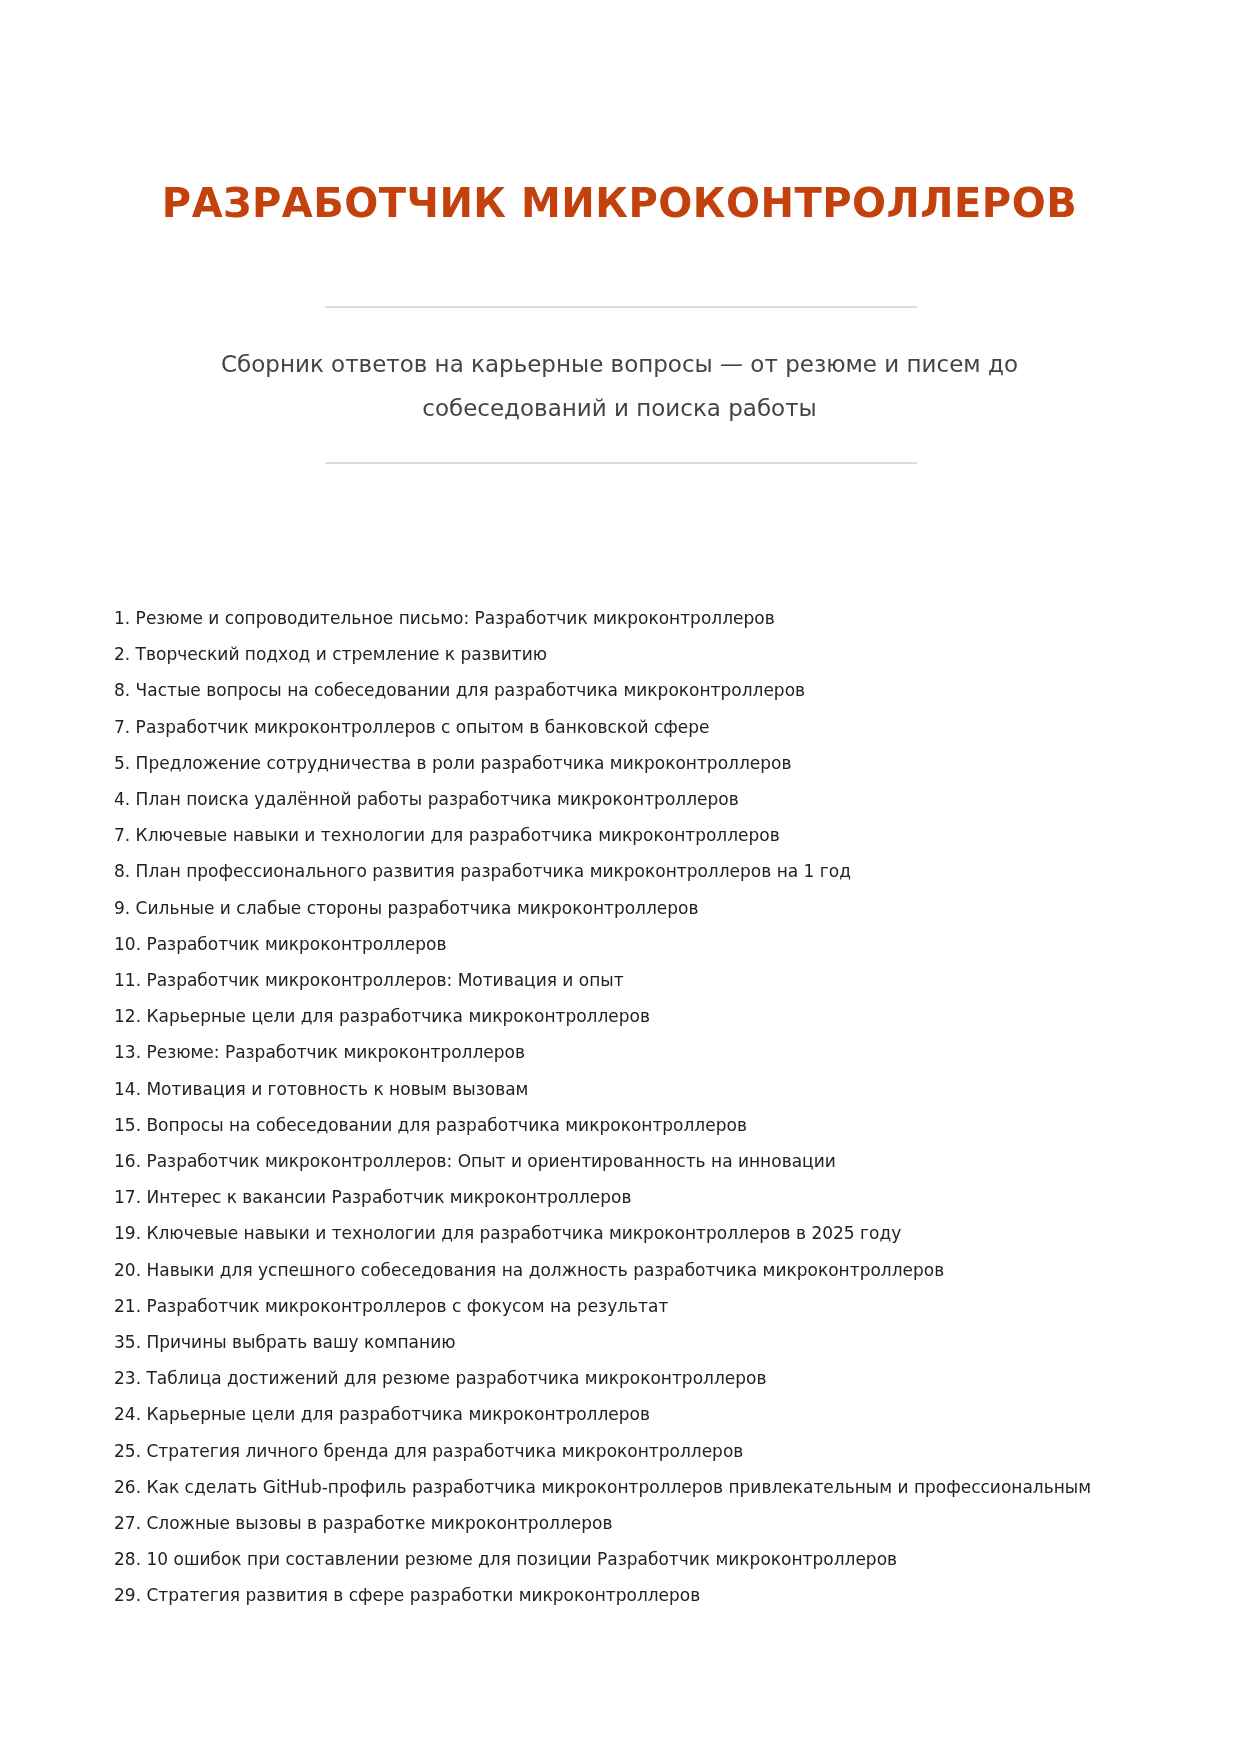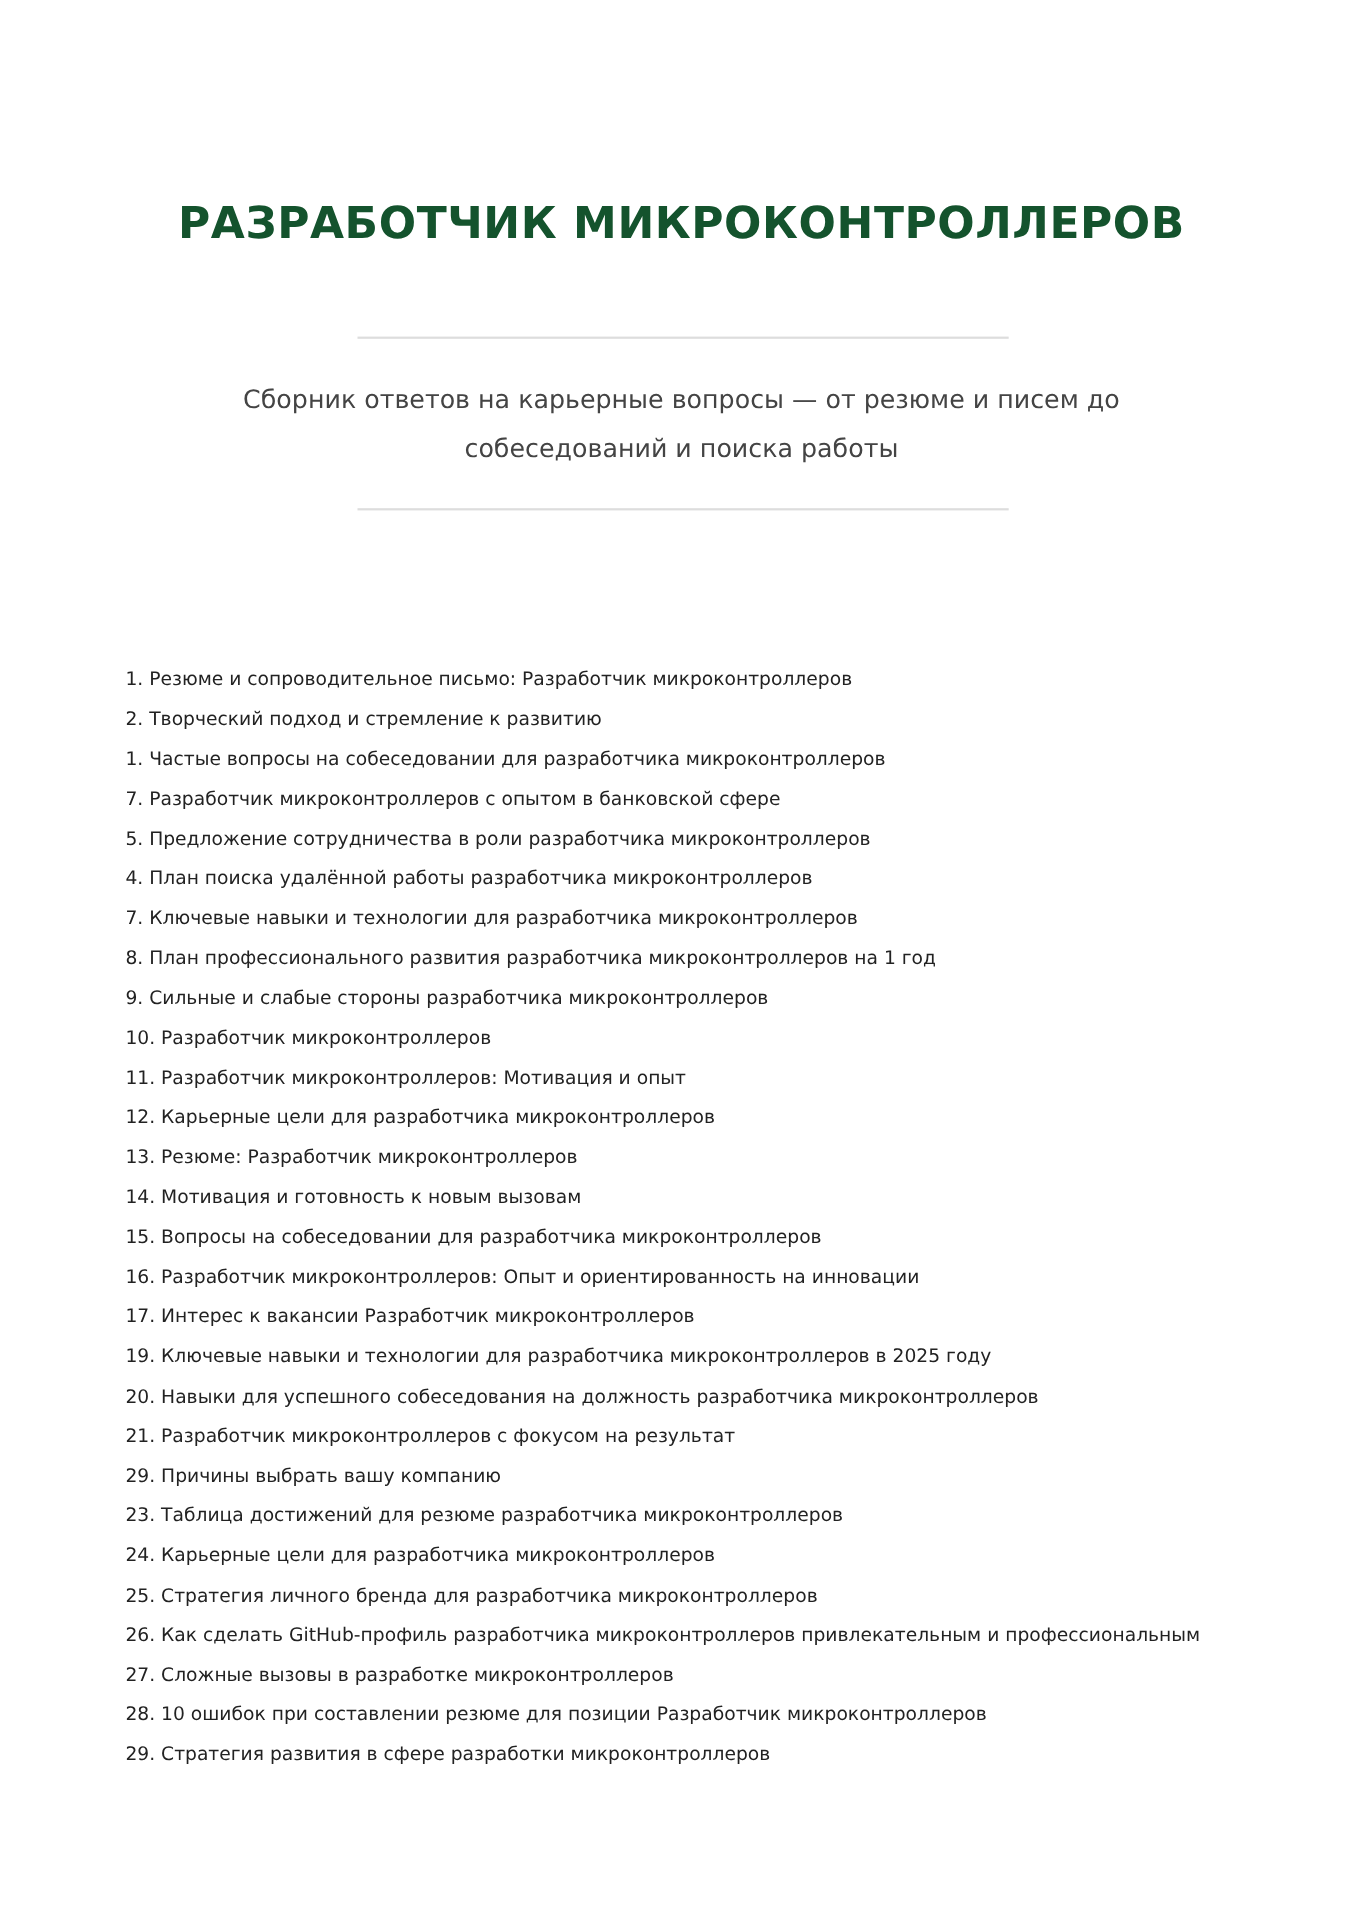--- a/index.html
+++ b/index.html
@@ -4,21 +4,21 @@
   <style>
     html, body { margin: 0; padding: 0; background: #ffffff; }
     body {
       width: 1239px; height: 1753px; position: relative; overflow: hidden;
       font-family: "DejaVu Sans", "Liberation Sans", sans-serif;
       color: #333333;
     }
     .title {
       position: absolute; top: 180px; left: 0; width: 1239px;
       text-align: center; font-size: 40px; font-weight: bold;
-      letter-spacing: 0.5px; color: #14532d; margin: 0;
+      letter-spacing: 0.5px; color: #c2410c; margin: 0;
     }
     .rule {
       position: absolute; left: 325px; width: 592px; height: 0;
       border-top: 2px solid #dddddd;
     }
     .rule.top { top: 306px; }
     .rule.bottom { top: 462px; }
     .subtitle {
       position: absolute; top: 342px; left: 150px; width: 939px;
       text-align: center; font-size: 23px; font-weight: normal;
@@ -35,39 +35,39 @@
 <body>
 
 <h1 class="title">РАЗРАБОТЧИК МИКРОКОНТРОЛЛЕРОВ</h1>
 <div class="rule top"></div>
 <p class="subtitle">Сборник ответов на карьерные вопросы — от резюме и писем до собеседований и поиска работы</p>
 <div class="rule bottom"></div>
 
 <ul class="toc" id="toc-list">
     <li>1. Резюме и сопроводительное письмо: Разработчик микроконтроллеров</li>
     <li>2. Творческий подход и стремление к развитию</li>
-    <li>1. Частые вопросы на собеседовании для разработчика микроконтроллеров</li>
+    <li>8. Частые вопросы на собеседовании для разработчика микроконтроллеров</li>
     <li>7. Разработчик микроконтроллеров с опытом в банковской сфере</li>
     <li>5. Предложение сотрудничества в роли разработчика микроконтроллеров</li>
     <li>4. План поиска удалённой работы разработчика микроконтроллеров</li>
     <li>7. Ключевые навыки и технологии для разработчика микроконтроллеров</li>
     <li>8. План профессионального развития разработчика микроконтроллеров на 1 год</li>
     <li>9. Сильные и слабые стороны разработчика микроконтроллеров</li>
     <li>10. Разработчик микроконтроллеров</li>
     <li>11. Разработчик микроконтроллеров: Мотивация и опыт</li>
     <li>12. Карьерные цели для разработчика микроконтроллеров</li>
     <li>13. Резюме: Разработчик микроконтроллеров</li>
     <li>14. Мотивация и готовность к новым вызовам</li>
     <li>15. Вопросы на собеседовании для разработчика микроконтроллеров</li>
     <li>16. Разработчик микроконтроллеров: Опыт и ориентированность на инновации</li>
     <li>17. Интерес к вакансии Разработчик микроконтроллеров</li>
     <li>19. Ключевые навыки и технологии для разработчика микроконтроллеров в 2025 году</li>
     <li>20. Навыки для успешного собеседования на должность разработчика микроконтроллеров</li>
     <li>21. Разработчик микроконтроллеров с фокусом на результат</li>
-    <li>29. Причины выбрать вашу компанию</li>
+    <li>35. Причины выбрать вашу компанию</li>
     <li>23. Таблица достижений для резюме разработчика микроконтроллеров</li>
     <li>24. Карьерные цели для разработчика микроконтроллеров</li>
     <li>25. Стратегия личного бренда для разработчика микроконтроллеров</li>
     <li>26. Как сделать GitHub-профиль разработчика микроконтроллеров привлекательным и профессиональным</li>
     <li>27. Сложные вызовы в разработке микроконтроллеров</li>
     <li>28. 10 ошибок при составлении резюме для позиции Разработчик микроконтроллеров</li>
     <li>29. Стратегия развития в сфере разработки микроконтроллеров</li>
   </ul>
 
 </body></html>

